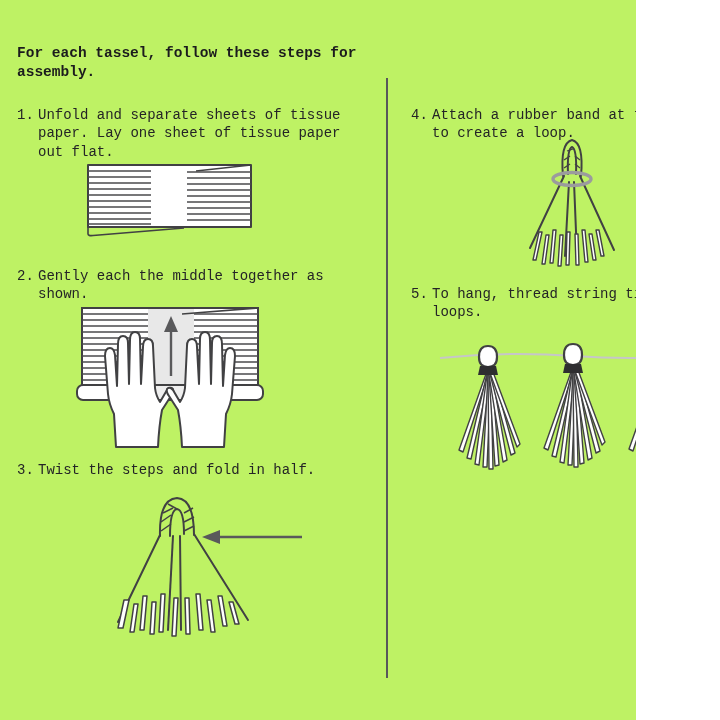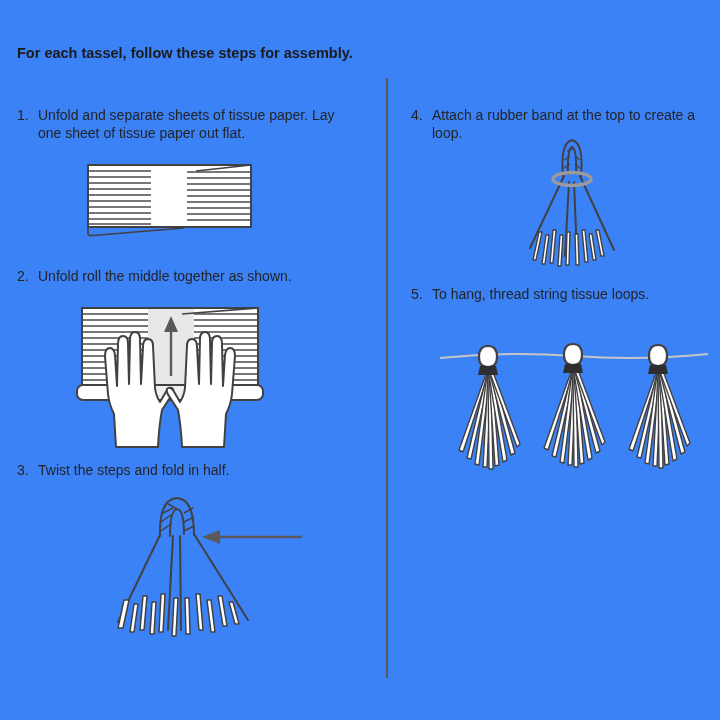--- a/index.html
+++ b/index.html
@@ -1,18 +1,18 @@
 <!DOCTYPE html>
 <html><head>
 <meta charset="utf-8">
 <style>
   html,body { margin:0; padding:0; background:#fff; }
   .page {
-    position:relative; width:720px; height:720px; background:#3b82f6;
-    font-family:Liberation Sans, sans-serif; color:#232325; overflow:hidden;
+    position:relative; width:636px; height:720px; background:#bef264;
+    font-family:Liberation Mono, monospace; color:#232325; overflow:hidden;
   }
   .header {
     position:absolute; left:17px; top:44px; width:360px;
     font-size:14.5px; font-weight:bold; line-height:1.3; color:#1b1b1d;
   }
   .step {
     position:absolute; display:flex; font-size:14px; line-height:1.32; color:#242426;
   }
   .step .num { flex:none; width:21px; }
   .step .txt { flex:1; }
@@ -72,21 +72,21 @@
       <path d="M103,40 H167"></path>
         <path d="M103,46 H167"></path>
         <path d="M103,52 H167"></path>
         <path d="M103,58 H167"></path>
       <path d="M103,64 H167"></path>
     </g>
   </svg>
 
   <div class="step step2">
     <span class="num">2.</span>
-    <span class="txt">Unfold roll the middle together as shown.</span>
+    <span class="txt">Gently each the middle together as shown.</span>
   </div>
 
   <svg class="illus illus2" width="200" height="152" viewBox="0 0 200 152">
     <defs>
       <path id="hand" d="M46,151 L44,118 Q39,108 38,98 L35,60 Q35,52 40,52 Q44,52 45,59 L47,90
         L48,48 Q48,40 53,40 Q58,40 58,47 L59,88 L60,44 Q60,36 65,36 Q70,36 70,43 L71,88
         L73,51 Q73,43 78,43 Q83,43 83,50 L85,92 Q86,100 90,106 L97,94 Q101,90 103,93
         Q104,96 101,100 L92,114 Q89,130 88,151 Z"></path>
     </defs>
 

